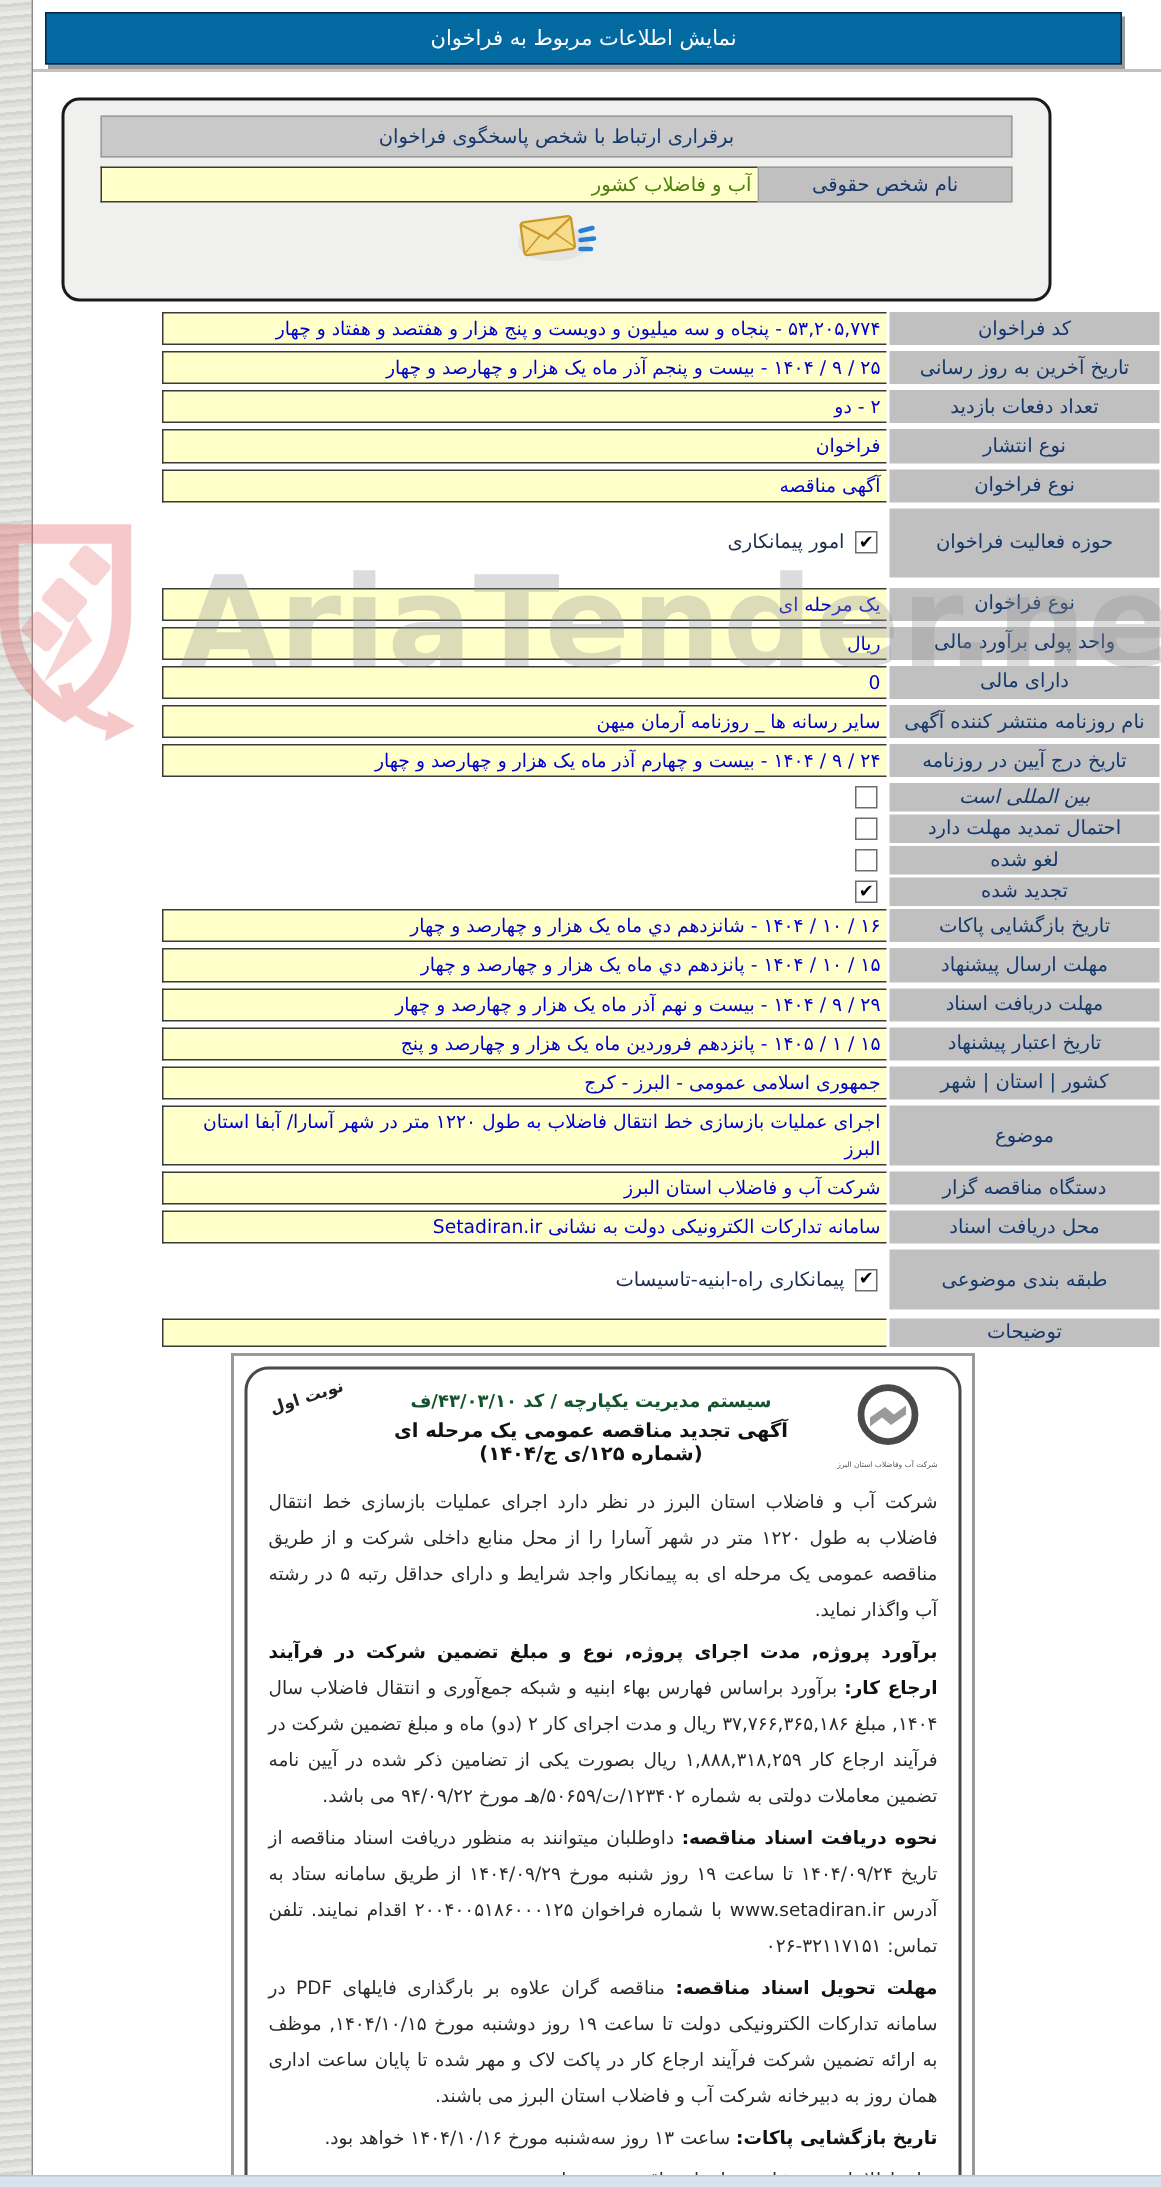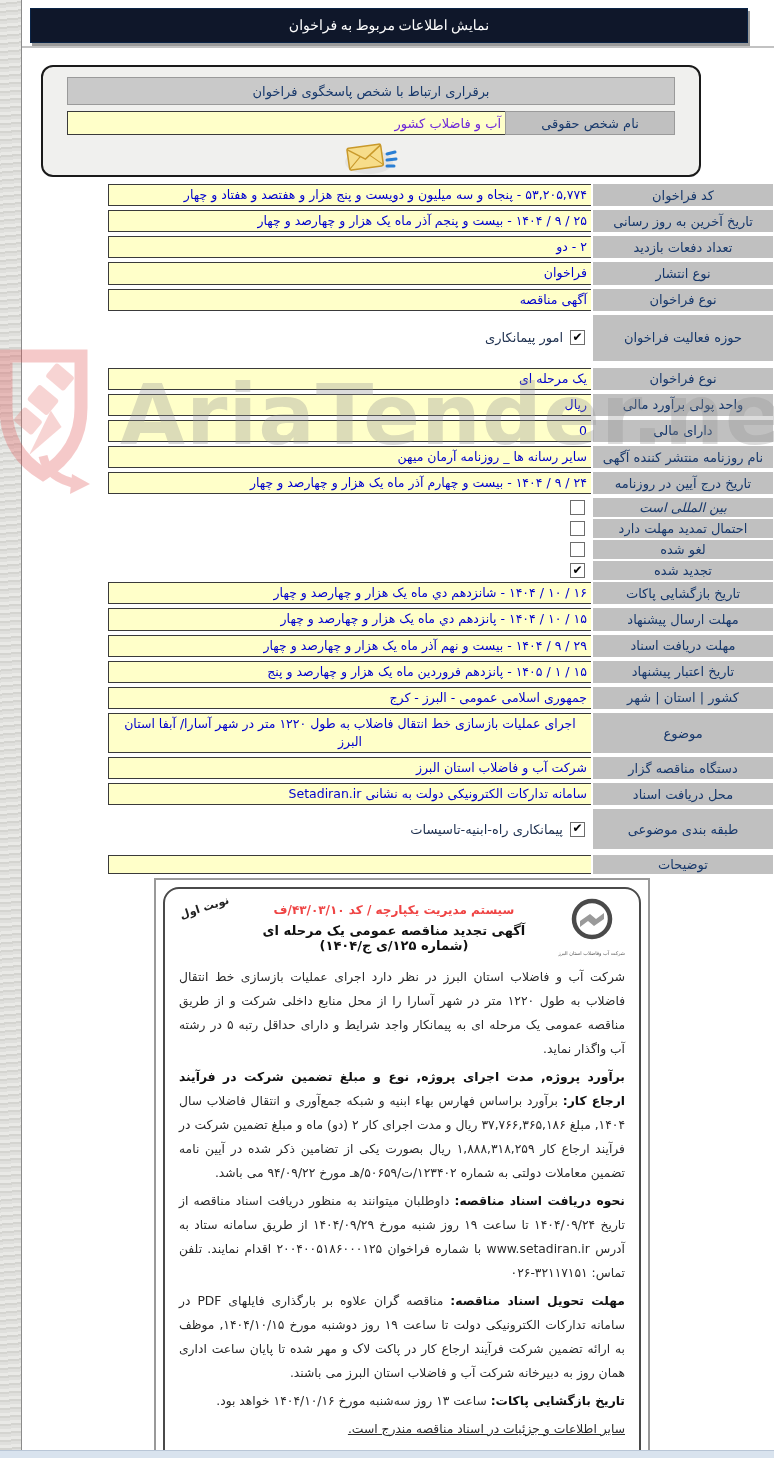--- a/index.html
+++ b/index.html
@@ -10,59 +10,59 @@
   
   .side-strip{
     position:absolute;left:0;top:0;width:21px;height:1458px;z-index:2;
     background:repeating-linear-gradient(175deg,#e9e9e6 0 3px,#d4d4d0 3px 5px,#dfdfdc 5px 8px);
     border-right:1px solid #8a8a8a;
   }
   .content{position:absolute;left:22px;top:0;width:752px;height:1458px;z-index:3;}
 
   
   .title-bar{
-    margin:8px 26px 0 8px;height:33px;background:#0f172a;color:#fff;
+    margin:8px 26px 0 8px;height:33px;background:#0369a1;color:#fff;
     display:flex;align-items:center;justify-content:center;font-size:14px;
-    border:1px solid #0a2447;box-shadow:2px 3px 0 #9a9a9a;font-family:Liberation Serif, serif;
+    border:1px solid #0a2447;box-shadow:2px 3px 0 #9a9a9a;
   }
   .title-rule{margin-top:3px;border-bottom:2px solid #c2c2c2;}
 
   
   .contact-box{
-    position:relative;margin:17px 73px 0 19px;height:112px;background:#f0f0ee;
+    position:relative;margin:17px 73px 0 19px;height:136px;background:#f0f0ee;
     border:2px solid #1a1a1a;border-radius:12px;padding:10px 24px 6px 24px;box-sizing:border-box;
   }
   .contact-header{
     height:26px;background:#c9c9c9;border:1px solid #9a9a9a;
     display:flex;align-items:center;justify-content:center;
     color:#17386b;font-size:13px;
   }
   .contact-row{display:flex;direction:rtl;margin-top:6px;height:24px;}
   .contact-label{
     width:168px;background:#c0c0c0;border:1px solid #9a9a9a;color:#17386b;font-size:13px;
     display:flex;align-items:center;justify-content:center;
   }
   .contact-input{
     flex:1;background:#ffffc9;border:1px solid #3a3a3a;border-right:none;
-    color:#6d28d9;font-size:13px;display:flex;align-items:center;padding:0 4px;
+    color:#4d7c0f;font-size:13px;display:flex;align-items:center;padding:0 4px;
   }
   .envelope-wrap{display:flex;justify-content:center;margin-top:5px;}
 
   
   .info{direction:rtl;margin:7px 1px 0 86px;}
   .row{display:flex;gap:2px;margin-bottom:4px;align-items:stretch;}
   .lbl{
     width:180px;min-height:19px;background:#c0c0c0;color:#17386b;font-size:13px;
     display:flex;align-items:center;justify-content:center;text-align:center;
     padding:1px 3px;box-sizing:border-box;flex-shrink:0;
   }
   .val{
     flex:1;background:#ffffc9;border:1px solid #3a3a3a;border-right:none;
     color:#0000cd;font-size:12.5px;display:flex;align-items:center;
-    padding:1px 4px;box-sizing:border-box;min-height:19px;line-height:1.45;text-align:center;
+    padding:1px 4px;box-sizing:border-box;min-height:19px;line-height:1.45;
   }
   .val.ltr{direction:ltr;justify-content:flex-end;}
   .val-check{
     flex:1;display:flex;align-items:center;gap:7px;padding:0 6px;color:#1d2f4e;font-size:13px;
   }
   .checkbox{
     width:13px;height:13px;background:#fff;border:1px solid #6d6d6d;
     display:inline-flex;align-items:center;justify-content:center;
     font-size:12px;color:#000;flex-shrink:0;
   }
@@ -73,21 +73,21 @@
   
   .ad{
     margin:4px 124px 0 132px;background:#fff;border:2px solid #999;
     padding:7px;box-sizing:border-box;
   }
   .ad-inner{border:2px solid #4a4a4a;border-radius:16px;padding:8px 14px 10px;position:relative;direction:rtl;}
   .ad-head{display:flex;align-items:flex-start;gap:8px;}
   .ad-logo{flex-shrink:0;text-align:center;}
   .ad-logo-caption{font-size:5px;color:#555;margin-top:1px;}
   .ad-titles{flex:1;text-align:center;padding-top:6px;}
-  .ad-code{font-size:12px;font-weight:bold;color:#ef4444;}
+  .ad-code{font-size:12px;font-weight:bold;color:#14532d;}
   .ad-title{font-size:13px;font-weight:bold;color:#111;margin-top:6px;}
   .ad-corner{flex-shrink:0;font-size:11px;font-weight:bold;color:#222;transform:rotate(-18deg);margin-top:4px;white-space:nowrap;}
   .ad-body{margin-top:10px;font-size:12.3px;color:#2a2a2a;line-height:1.95;text-align:justify;}
   .ad-body p{margin:0 0 4px 0;}
   .ad-body b{color:#111;}
   .ad-note{text-decoration:underline;}
   .ad-footer{position:relative;margin-top:10px;height:34px;}
   .ad-footer-box{
     position:absolute;right:60px;left:18px;top:0;height:30px;border:1px solid #aaa;background:#fff;
     display:flex;align-items:center;justify-content:center;

